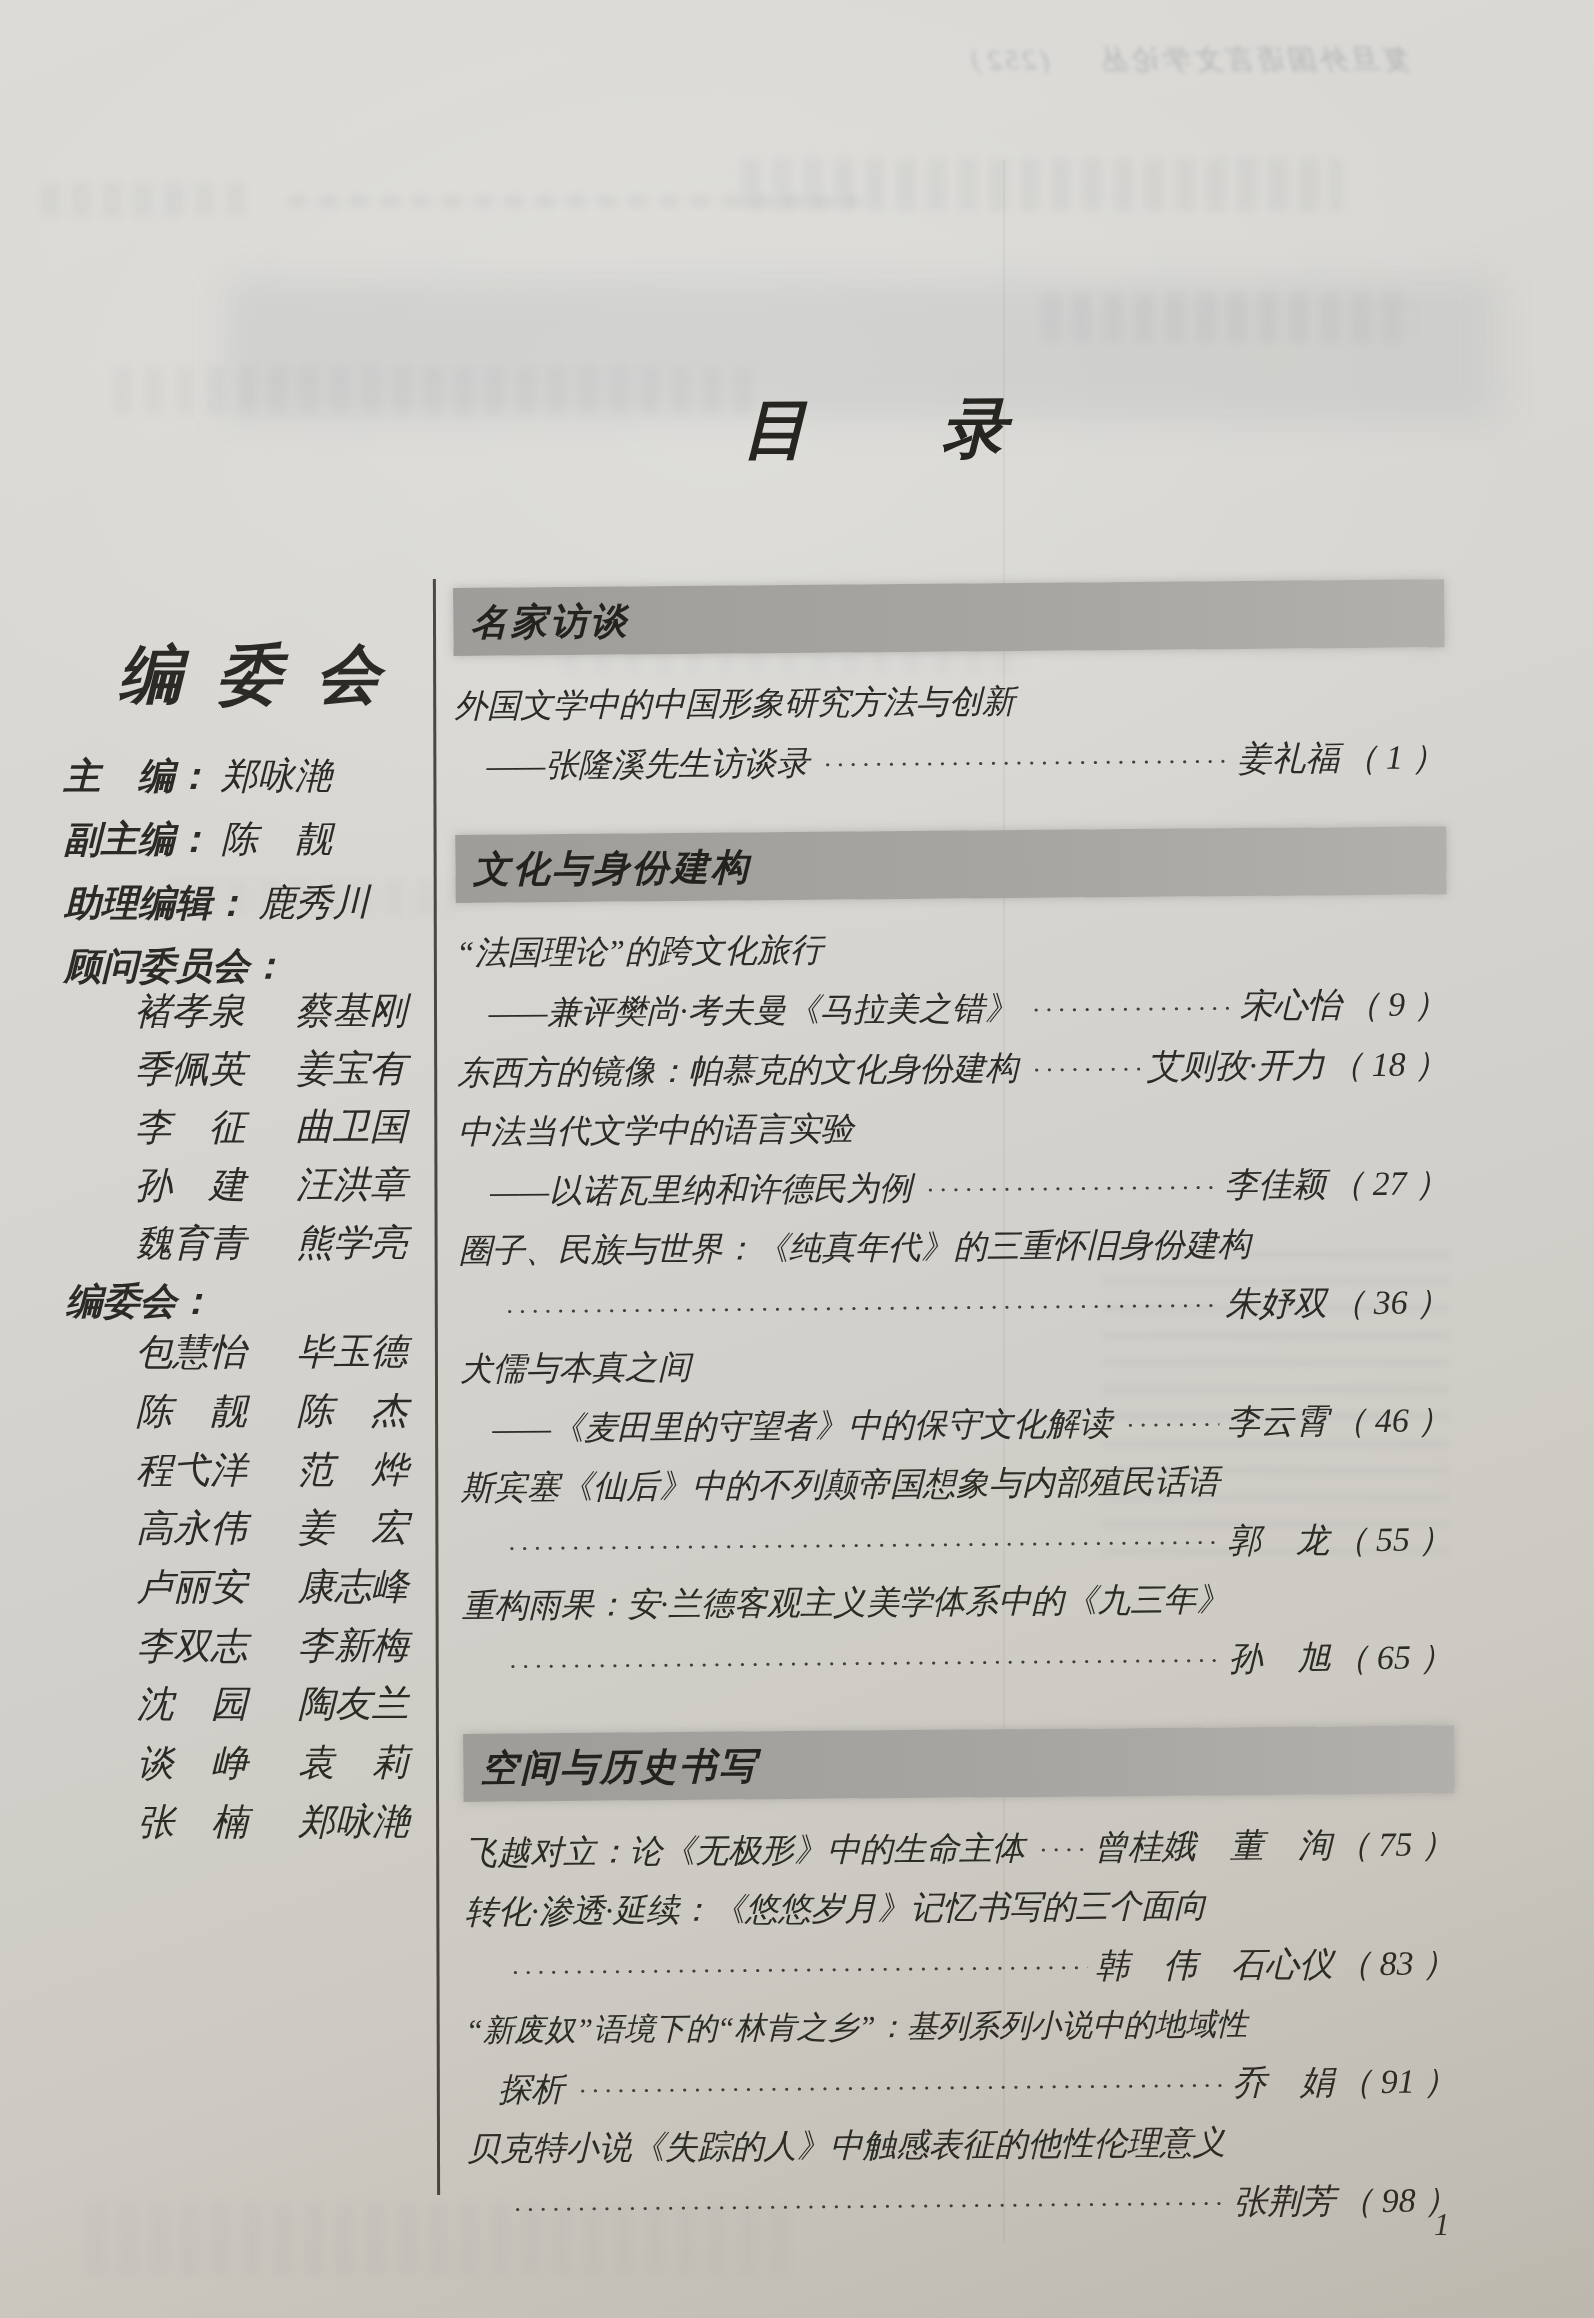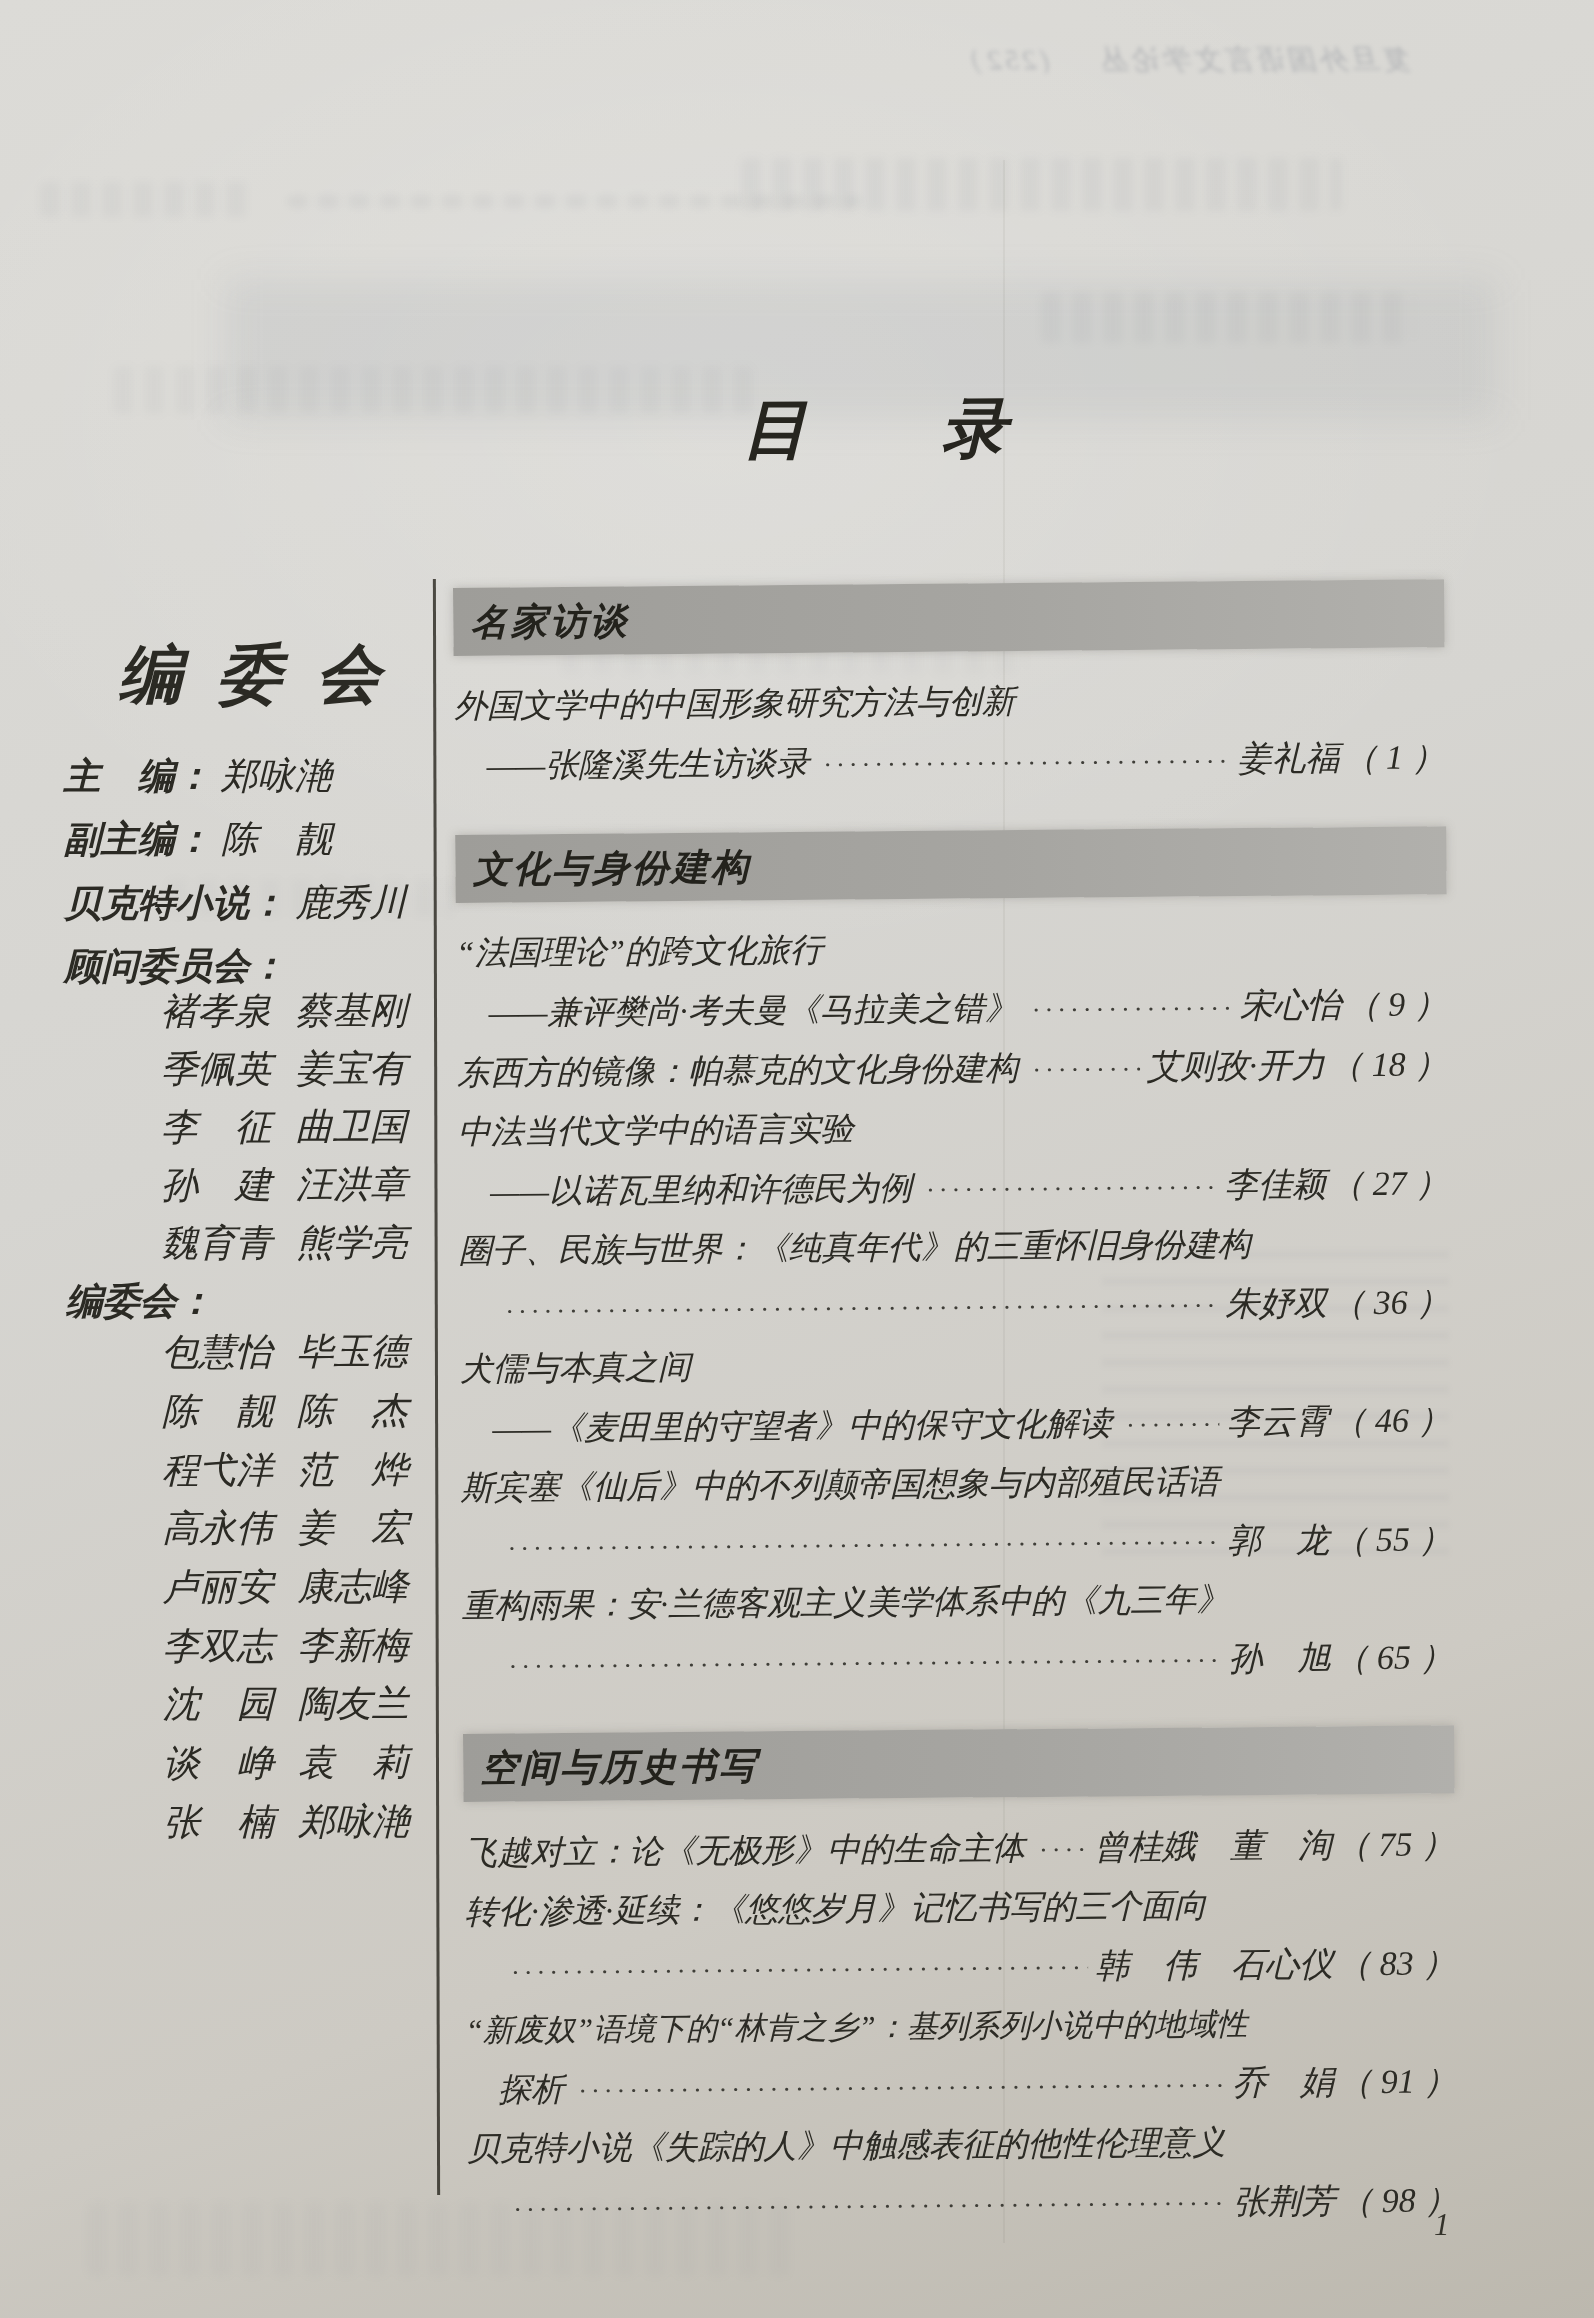--- a/index.html
+++ b/index.html
@@ -42,21 +42,21 @@
   .role-line{display:flex;line-height:40px;margin-bottom:23.4px;font-size:37px;}
   .role-label{font-family:"Liberation Sans","DejaVu Sans",sans-serif;font-weight:bold;white-space:nowrap;}
   .role-name{margin-left:9.3px;white-space:nowrap;}
   .group-heading{font-family:"Liberation Sans","DejaVu Sans",sans-serif;
     font-weight:bold;font-size:37px;line-height:40px;white-space:nowrap;}
   .adv-list{margin:5.3px 0 0 0;}
   .adv-list .member-row{margin-left:70px;line-height:40px;margin-bottom:18px;font-size:37px;}
   .board-list{margin:10.7px 0 0 0;}
   .board-list .member-row{margin-left:70px;line-height:40px;margin-bottom:18.7px;font-size:37px;}
   .member-row{white-space:nowrap;}
-  .m1{display:inline-block;width:137px;text-align:right;}
+  .m1{display:inline-block;width:137px;}
   .m2{display:inline-block;margin-left:24px;text-align:right;}
   .board-h{margin-top:14.7px;}
   
   .divider{position:absolute;left:435px;top:579px;width:2.7px;height:1616px;
     background:rgba(43,40,33,.82);transform:rotate(-0.15deg);}
   
   .toc-col{position:absolute;left:453px;top:588px;width:991px;color:#2c2b25;
     transform:rotate(-0.5deg);transform-origin:0 0;}
   .row{display:flex;align-items:baseline;margin-top:20px;font-size:33px;line-height:39px;}
   .row .ttext{white-space:nowrap;}
@@ -103,21 +103,21 @@
     <div class="roles">
         <div class="role-line">
           <span class="role-label">主　编：</span>
           <span class="role-name">郑咏滟</span>
         </div>
         <div class="role-line">
           <span class="role-label">副主编：</span>
           <span class="role-name">陈　靓</span>
         </div>
         <div class="role-line">
-          <span class="role-label">贝克特小说：</span>
+          <span class="role-label">助理编辑：</span>
           <span class="role-name">鹿秀川</span>
         </div>
       </div>
     <div class="group-heading">顾问委员会：</div>
     <div class="adv-list">
         <div class="member-row"><span class="m1">褚孝泉</span><span class="m2">蔡基刚</span></div>
         <div class="member-row"><span class="m1">季佩英</span><span class="m2">姜宝有</span></div>
         <div class="member-row"><span class="m1">李　征</span><span class="m2">曲卫国</span></div>
         <div class="member-row"><span class="m1">孙　建</span><span class="m2">汪洪章</span></div>
         <div class="member-row"><span class="m1">魏育青</span><span class="m2">熊学亮</span></div>

